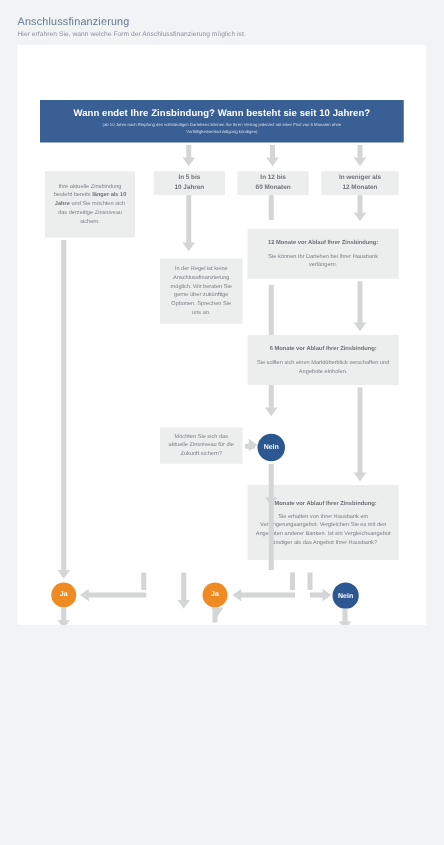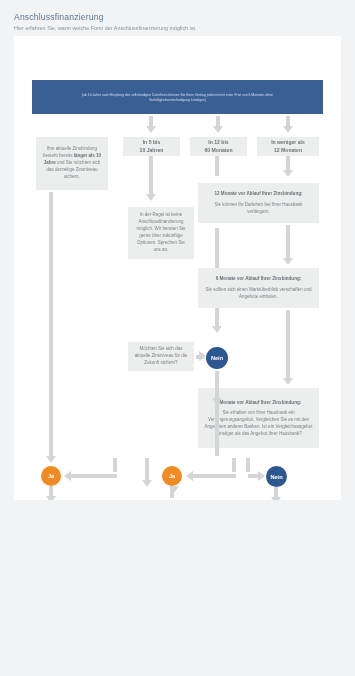--- a/index.html
+++ b/index.html
@@ -142,20 +142,21 @@
 <div id="page">
 
   <div id="header">
     <div class="title">Anschlussfinanzierung</div>
     <div class="subtitle">Hier erfahren Sie, wann welche Form der Anschlussfinanzierung möglich ist.</div>
   </div>
 
   <div id="card"></div>
 
   <div class="banner" id="banner-top">
+    <div class="b-title">Wann endet Ihre Zinsbindung? Wann besteht sie seit 10 Jahren?</div>
     <div class="b-sub">(ab 10 Jahre nach Empfang des vollständigen Darlehens können Sie Ihren Vertrag jederzeit mit einer Frist von 6 Monaten ohne Vorfälligkeitsentschädigung kündigen)</div>
   </div>
 
   <div class="ln vl" style="left:149px; top:116px; height:12px;"></div>
   <div class="arrow-d" style="left:146px; top:126px;"></div>
   <div class="ln vl" style="left:216px; top:116px; height:12px;"></div>
   <div class="arrow-d" style="left:213px; top:126px;"></div>
   <div class="ln vl" style="left:286px; top:116px; height:12px;"></div>
   <div class="arrow-d" style="left:283px; top:126px;"></div>
 

